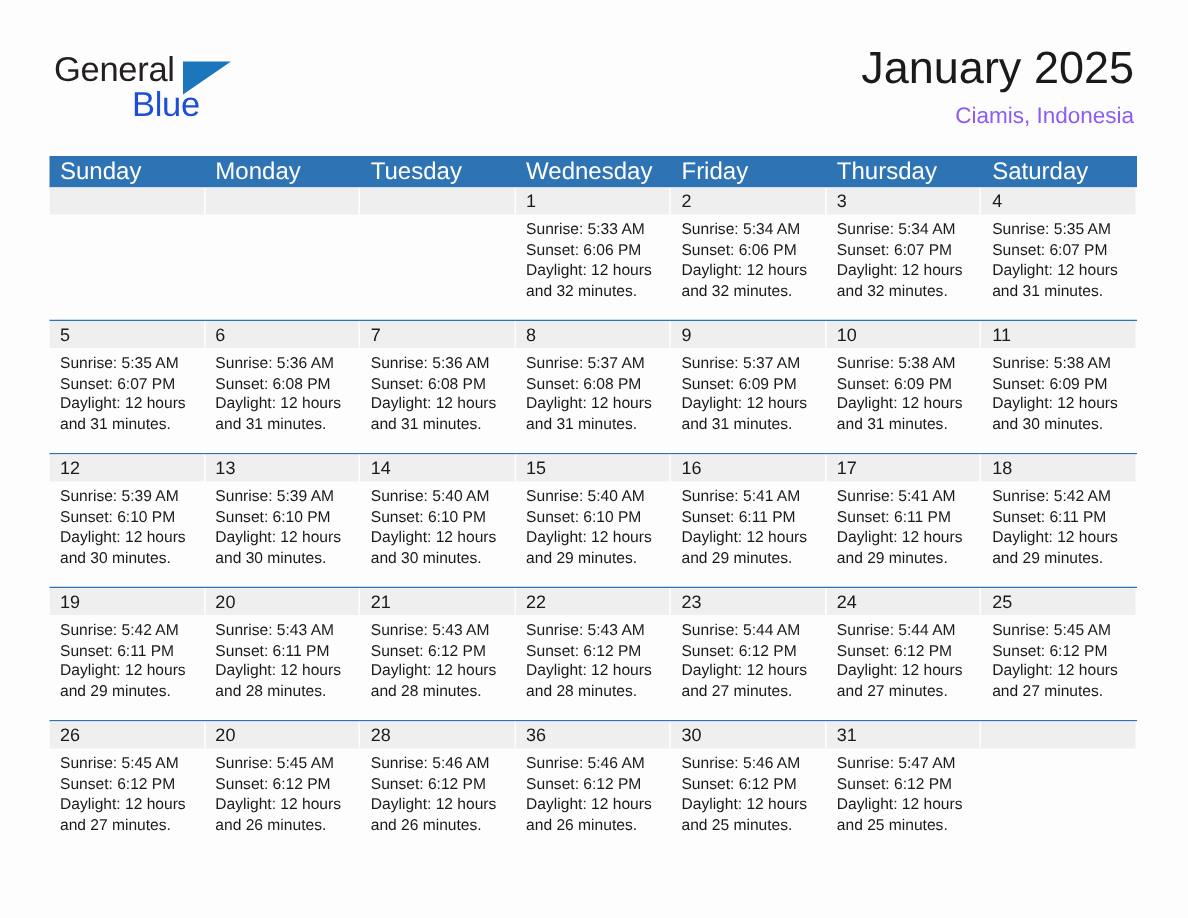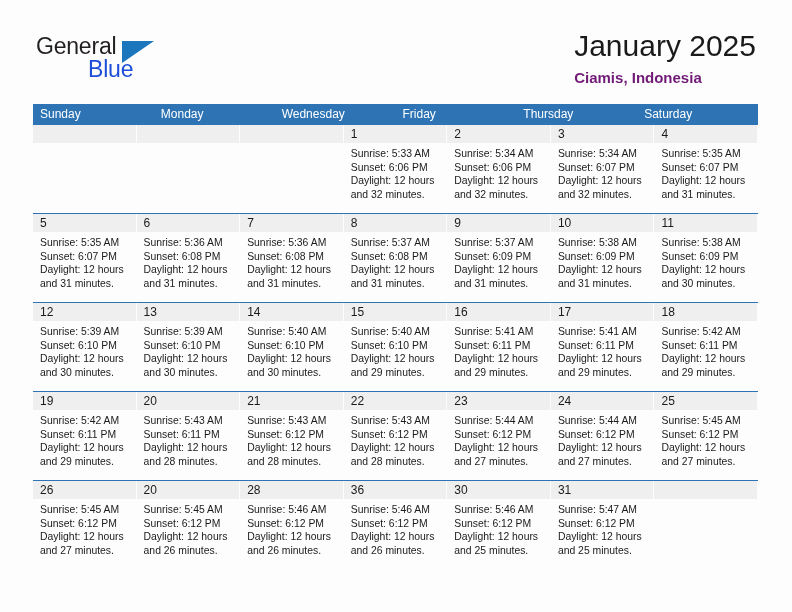--- a/index.html
+++ b/index.html
@@ -63,34 +63,34 @@
     width: 0;
     height: 0;
     border-left: 32px solid #1B76BC;
     border-bottom: 22px solid transparent;
   }
 
   .title-block {
     position: absolute;
     right: 36px;
     top: 28px;
-    text-align: left;
+    text-align: right;
     margin-left: 16px;
   }
   .cal-title {
     font-size: 30px;
     font-weight: normal;
     color: #1A1A1A;
     line-height: 36px;
     white-space: nowrap;
   }
   .cal-subtitle {
     font-size: 15px;
-    font-weight: bold;
-    color: #701a75;
+    font-weight: normal;
+    color: #8b5cf6;
     line-height: 20px;
     margin-top: 4px;
     white-space: nowrap;
   }
 
   
   .calendar {
     position: absolute;
     left: 33px;
     top: 104px;
@@ -98,21 +98,21 @@
   }
 
   .weekday-row {
     display: flex;
     background: #2E74B5;
     height: 21px;
   }
   .weekday-cell {
     flex: 1 1 0;
     color: #FFFFFF;
-    font-size: 12px;
+    font-size: 16px;
     line-height: 21px;
     padding-left: 7px;
     box-sizing: border-box;
     white-space: nowrap;
     overflow: hidden;
   }
 
   .week-row {
     border-top: 1.6px solid #2E74B5;
   }
@@ -176,20 +176,21 @@
       <div class="cal-title">January 2025</div>
       <div class="cal-subtitle">Ciamis, Indonesia</div>
     </div>
 
   </div>
 
   <div class="calendar">
     <div class="weekday-row" id="weekday-row">
         <div class="weekday-cell">Sunday</div>
         <div class="weekday-cell">Monday</div>
+        <div class="weekday-cell">Tuesday</div>
         <div class="weekday-cell">Wednesday</div>
         <div class="weekday-cell">Friday</div>
         <div class="weekday-cell">Thursday</div>
         <div class="weekday-cell">Saturday</div>
       </div>
     <div id="weeks-container">
         <div class="week-row">
           <div class="week-inner">
             <div class="day-cell empty">
               <div class="day-band">

